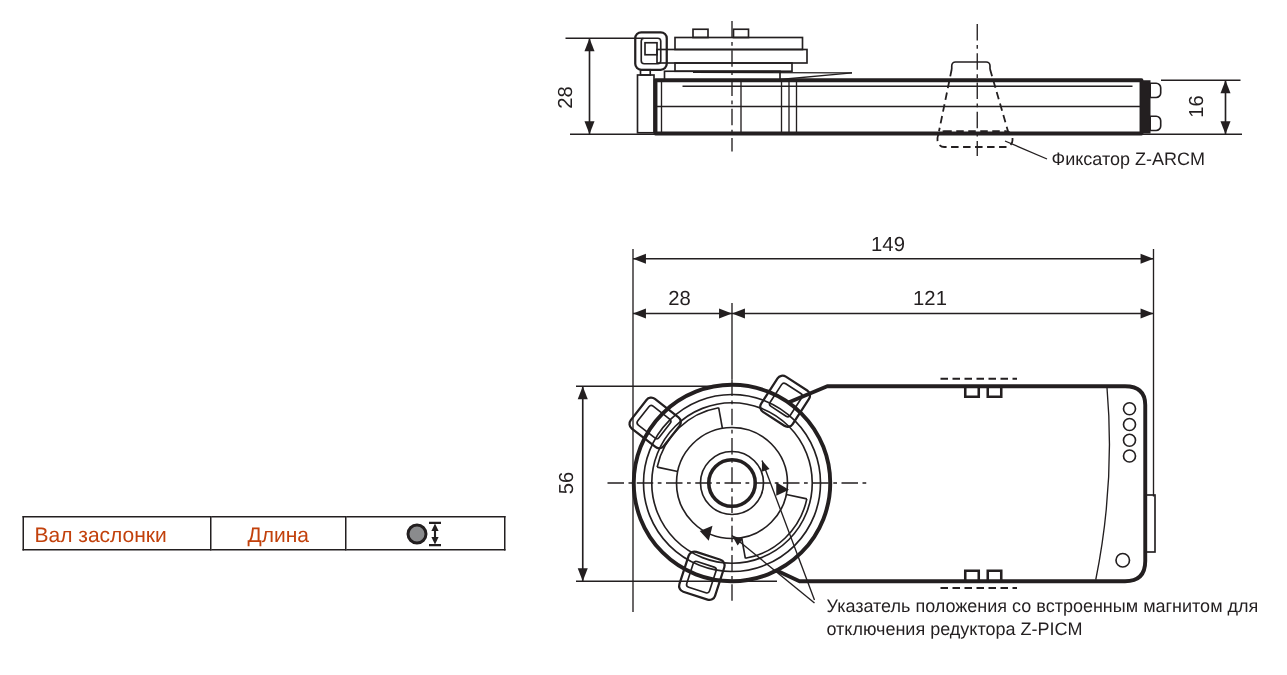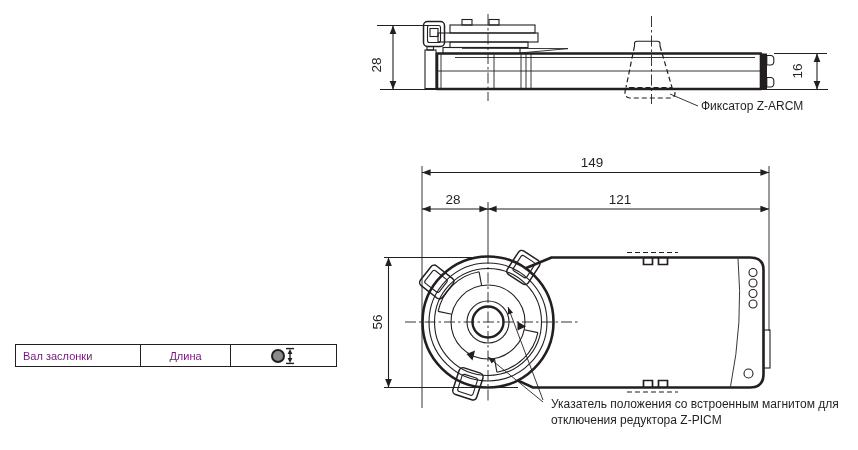--- a/index.html
+++ b/index.html
@@ -17,21 +17,21 @@
   .thin{stroke:#231f20;stroke-width:1.1;fill:none;}
   .hair{stroke:#231f20;stroke-width:0.9;fill:none;}
   .dimline{stroke:#231f20;stroke-width:1.1;fill:none;}
   .cline{stroke:#231f20;stroke-width:0.9;fill:none;stroke-dasharray:11 3 2.5 3;}
   .dashed{stroke:#231f20;stroke-width:1.2;fill:none;stroke-dasharray:5 3;}
   .clip{stroke:#231f20;stroke-width:1.7;fill:none;}
   .solidfill{fill:#231f20;stroke:none;}
   
   table.spec{position:absolute;left:15px;top:344px;border-collapse:collapse;table-layout:fixed;}
   table.spec td{
-    border:1.4px solid #231f20;font-size:11px;color:#701a75;
+    border:1.4px solid #231f20;font-size:14px;color:#c2410c;
     text-align:center;height:21px;padding:0 4px;white-space:nowrap;vertical-align:middle;
   }
   table.spec td.c1{text-align:left;padding-left:7px;}
   .icn{vertical-align:middle;}
 </style>
 </head>
 <body>
 
 <div class="stage">
 

